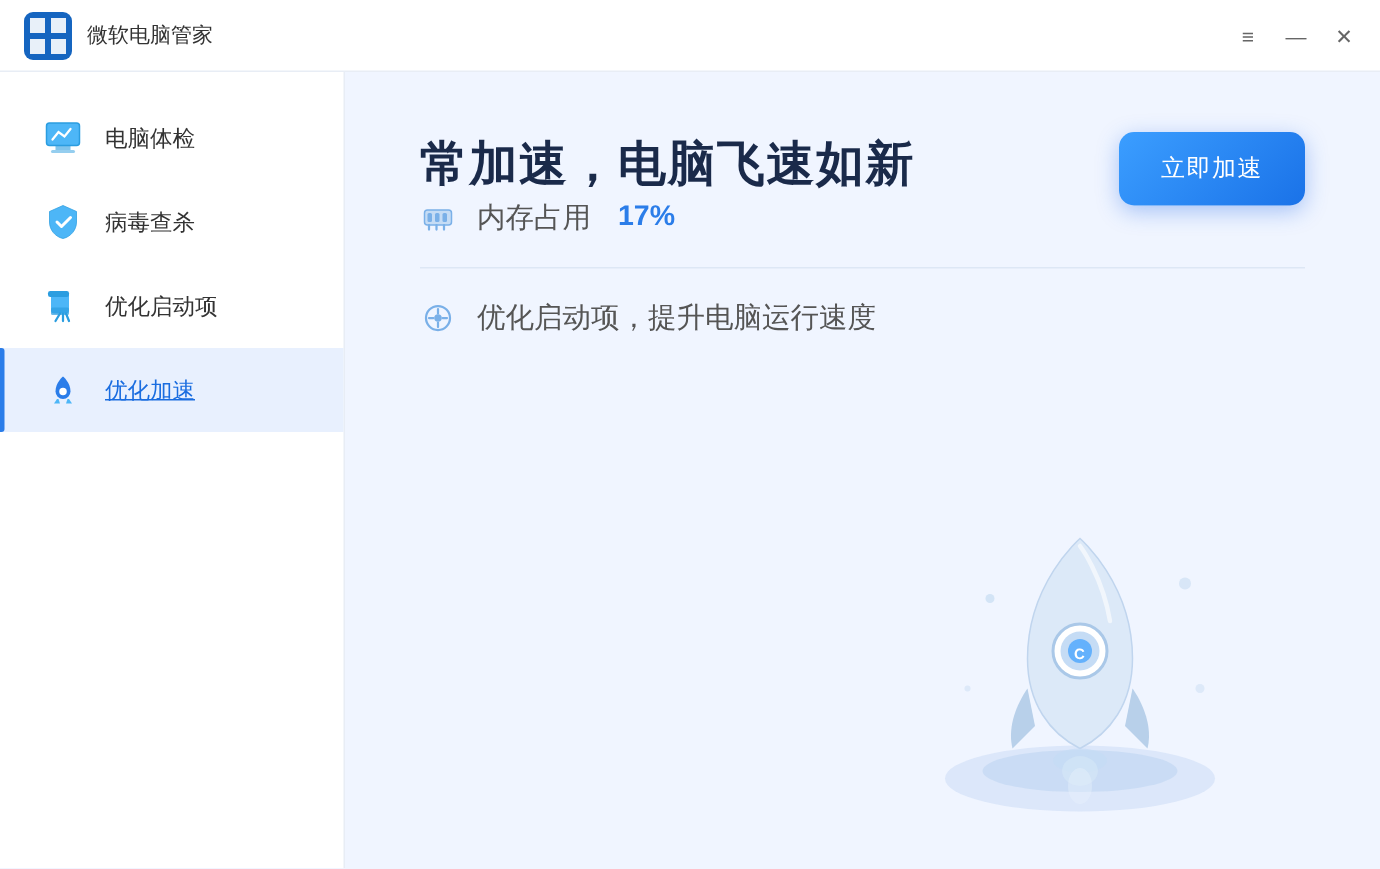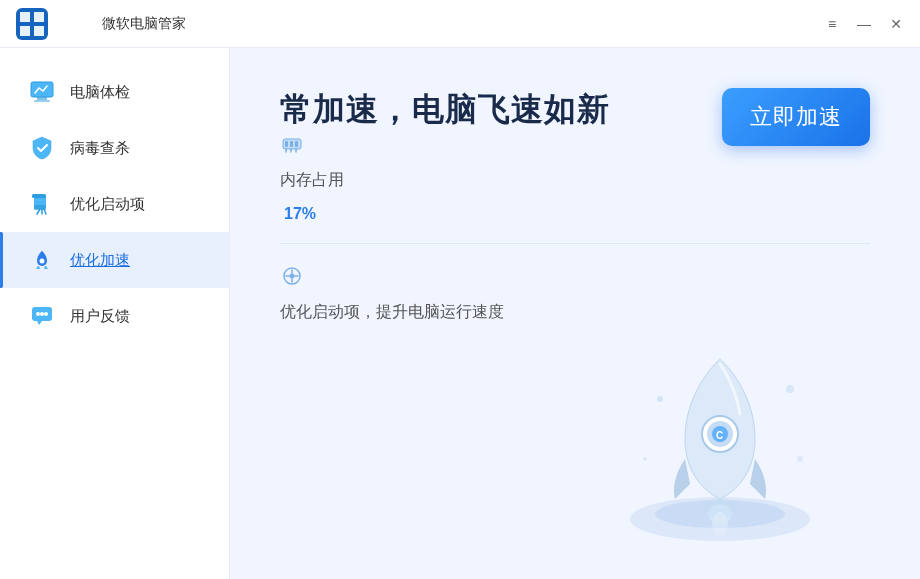--- a/index.html
+++ b/index.html
@@ -15,21 +15,20 @@
 
     
     .titlebar {
       height: 48px;
       background: #fff;
       display: flex;
       align-items: center;
       padding: 0 16px;
       border-bottom: 1px solid #e8edf5;
       flex-shrink: 0;
-      gap: 44px;
     }
     .titlebar-logo {
       width: 32px;
       height: 32px;
       margin-right: 10px;
     }
     .titlebar-title {
       font-size: 14px;
       color: #333;
       font-weight: 500;
@@ -130,39 +129,39 @@
 
     .boost-button {
       position: absolute;
       top: 40px;
       right: 50px;
       background: linear-gradient(135deg, #3b9eff, #1a72e8);
       color: #fff;
       border: none;
       border-radius: 10px;
       padding: 14px 28px;
-      font-size: 22px;
+      font-size: 16px;
       font-weight: 500;
       cursor: pointer;
       font-family: "Microsoft YaHei", sans-serif;
       box-shadow: 0 4px 15px rgba(30, 100, 230, 0.35);
       letter-spacing: 1px;
     }
 
     .info-section {
       display: flex;
       flex-direction: column;
       gap: 18px;
     }
     .info-row {
       display: flex;
+      align-items: center;
       gap: 14px;
-      font-size: 16px;
+      font-size: 19px;
       color: #555;
-      flex-direction: column;
     }
     .info-icon {
       width: 24px;
       height: 24px;
       flex-shrink: 0;
       display: flex;
       align-items: center;
       justify-content: center;
       color: #7ab0e8;
       font-size: 16px;
@@ -267,32 +266,20 @@
           <circle cx="13" cy="13" r="11" fill="#e8f0fe"></circle>
           <path d="M13 4c0 0 5 4 5 10a5 5 0 01-10 0c0-6 5-10 5-10z" fill="#2b7de9"></path>
           <ellipse cx="13" cy="14" rx="2.5" ry="2.5" fill="#fff"></ellipse>
           <path d="M9 19l-2 3h4l-1-3z" fill="#4db6f7"></path>
           <path d="M17 19l2 3h-4l1-3z" fill="#4db6f7"></path>
         </svg>
       </div>
       <span class="sidebar-label">优化加速</span>
     </div>
 
-    <div class="sidebar-item">
-      <div class="sidebar-icon">
-        <svg width="26" height="26" viewBox="0 0 26 26" fill="none">
-          <rect x="3" y="4" width="20" height="14" rx="3" fill="#4db6f7"></rect>
-          <circle cx="9" cy="11" r="2" fill="#fff"></circle>
-          <circle cx="13" cy="11" r="2" fill="#fff"></circle>
-          <circle cx="17" cy="11" r="2" fill="#fff"></circle>
-          <path d="M8 18l2 4 3-4" fill="#4db6f7"></path>
-        </svg>
-      </div>
-      <span class="sidebar-label">用户反馈</span>
-    </div>
 
   </div>
 
   <div class="content">
     <h1 class="content-headline">常加速，电脑飞速如新</h1>
 
     <button class="boost-button">立即加速</button>
 
     <div class="info-section">
 

